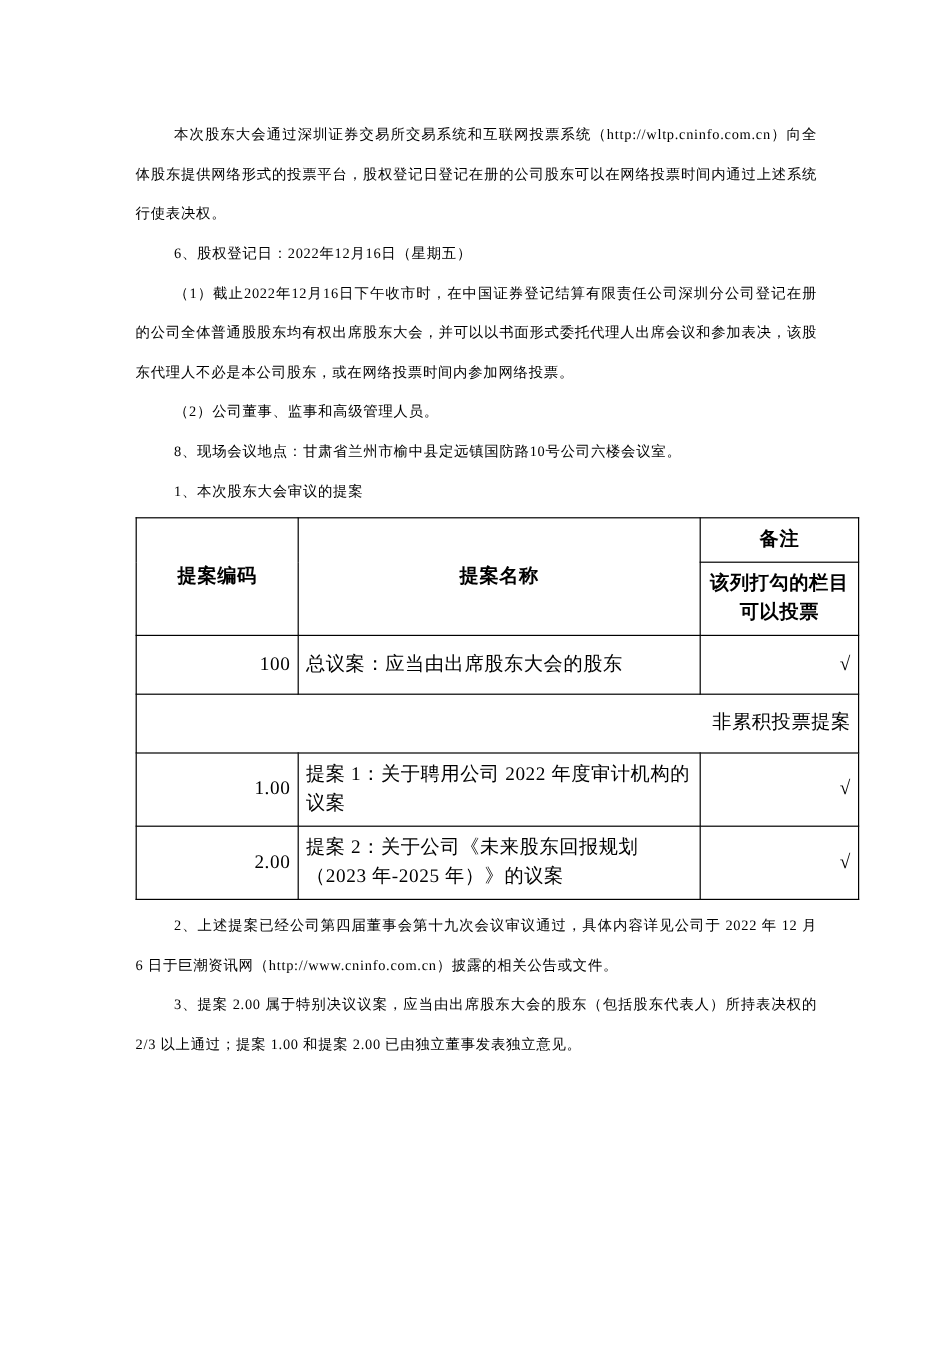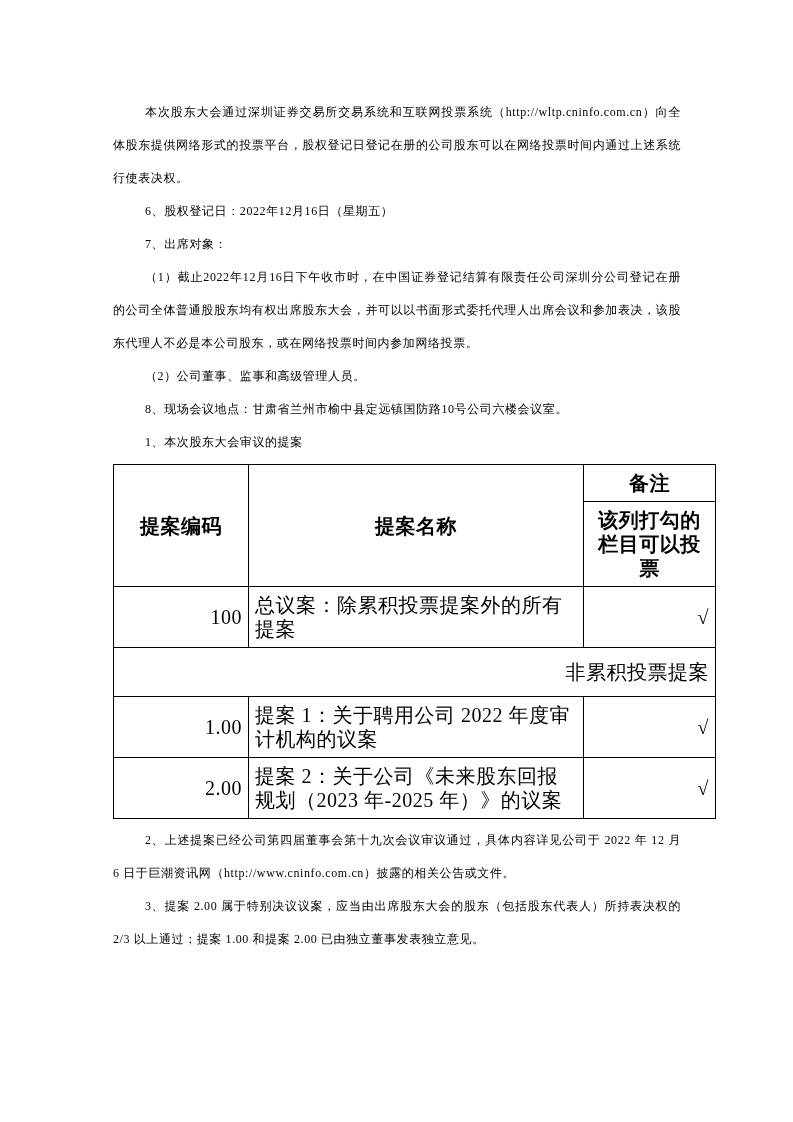--- a/index.html
+++ b/index.html
@@ -39,21 +39,21 @@
   }
   table.proposal-table {
     width: 100%;
     border-collapse: collapse;
     table-layout: fixed;
     margin: 5px 0 5px 0;
   }
   table.proposal-table th,
   table.proposal-table td {
     border: 1px solid #000000;
-    font-size: 20px;
+    font-size: 16px;
     line-height: 24px;
     padding: 6px 6px;
     vertical-align: middle;
     letter-spacing: 0.5px;
   }
   table.proposal-table th {
     font-weight: bold;
     text-align: center;
   }
   .col-code   { width: 122px; }
@@ -65,21 +65,20 @@
 </style>
 </head>
 <body>
 
 <div class="page">
 
   <p class="body-text">本次股东大会通过深圳证券交易所交易系统和互联网投票系统（http://wltp.cninfo.com.cn）向全体股东提供网络形式的投票平台，股权登记日登记在册的公司股东可以在网络投票时间内通过上述系统行使表决权。</p>
 
   <p class="body-text">6、股权登记日：2022年12月16日（星期五）</p>
 
-  <p class="body-text">7、出席对象：</p>
 
   <p class="body-text">（1）截止2022年12月16日下午收市时，在中国证券登记结算有限责任公司深圳分公司登记在册的公司全体普通股股东均有权出席股东大会，并可以以书面形式委托代理人出席会议和参加表决，该股东代理人不必是本公司股东，或在网络投票时间内参加网络投票。</p>
 
   <p class="body-text">（2）公司董事、监事和高级管理人员。</p>
 
 
 
   <p class="body-text">8、现场会议地点：甘肃省兰州市榆中县定远镇国防路10号公司六楼会议室。</p>
 
 
@@ -92,21 +91,21 @@
         <th class="col-name" rowspan="2">提案名称</th>
         <th class="col-remark">备注</th>
       </tr>
       <tr>
         <th class="col-remark">该列打勾的栏目可以投票</th>
       </tr>
     </thead>
     <tbody>
       <tr class="tall">
         <td class="center">100</td>
-        <td class="name-cell">总议案：除累积投票提案外的所有提案</td>
+        <td class="name-cell">总议案：应当由出席股东大会的股东</td>
         <td class="center">√</td>
       </tr>
       <tr class="tall">
         <td class="center" colspan="3">非累积投票提案</td>
       </tr>
       <tr>
         <td class="center">1.00</td>
         <td class="name-cell">提案 1：关于聘用公司 2022 年度审计机构的议案</td>
         <td class="center">√</td>
       </tr>

